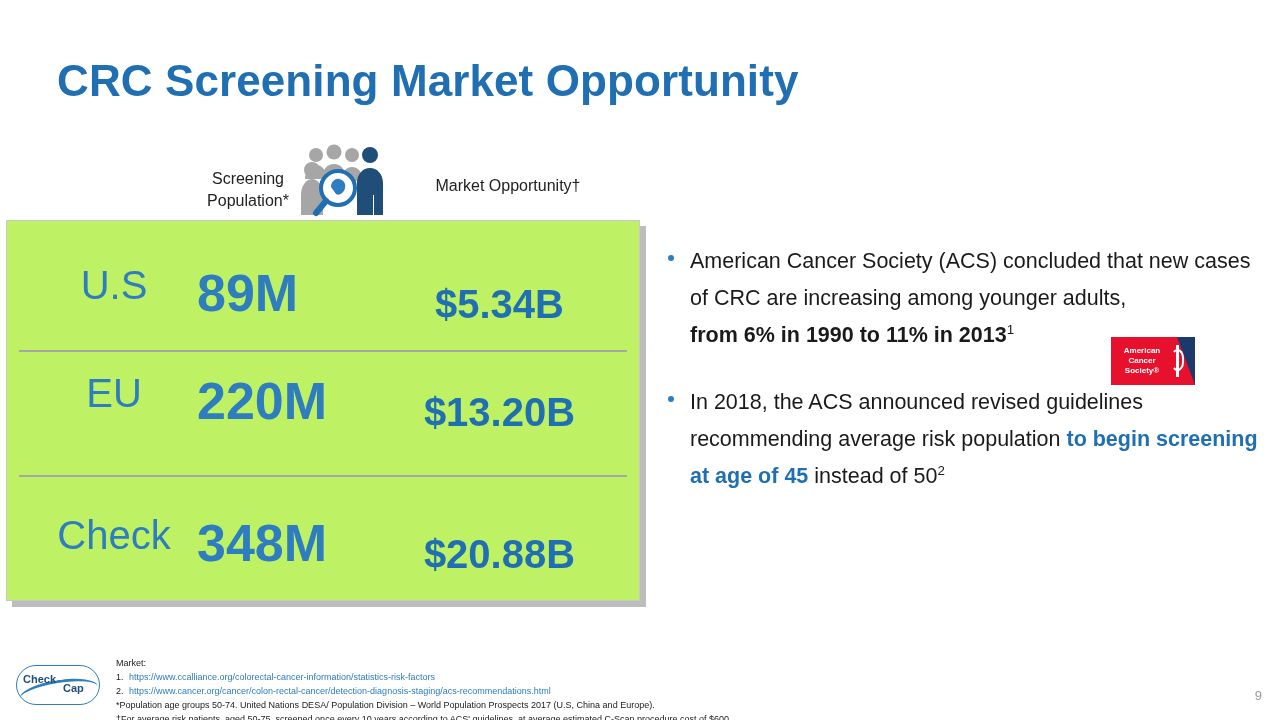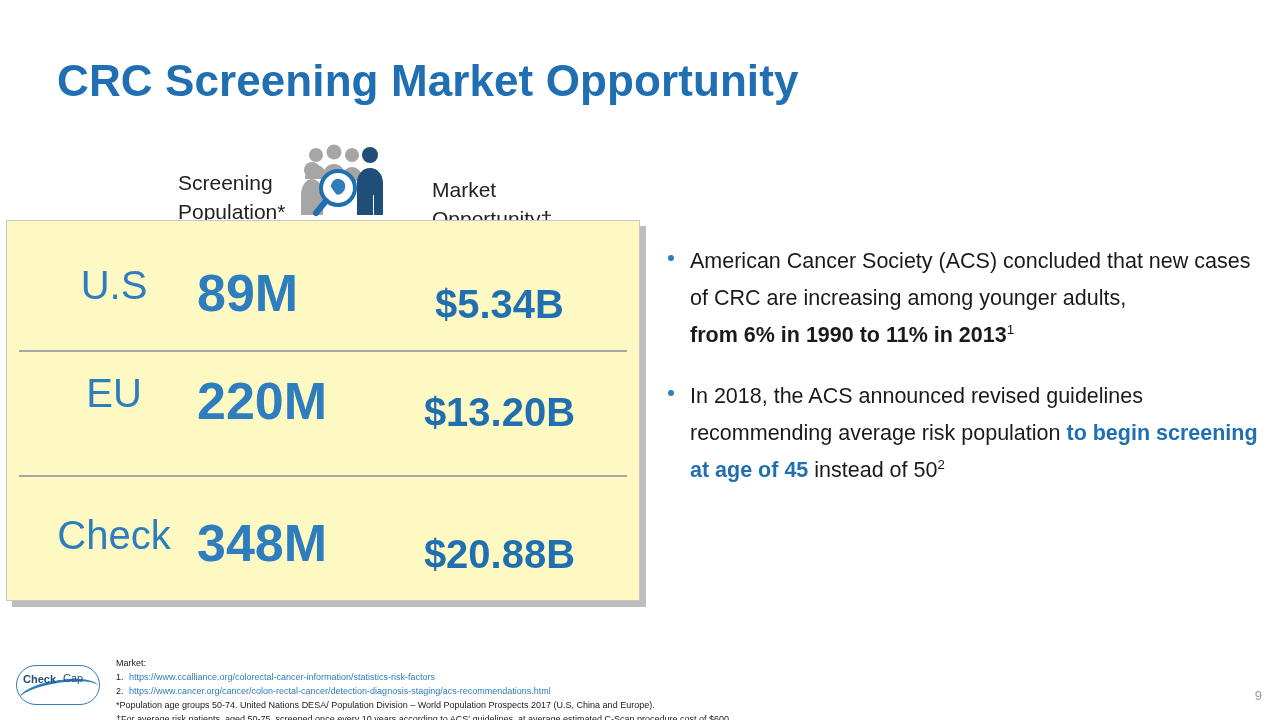--- a/index.html
+++ b/index.html
@@ -23,23 +23,23 @@
     font-size: 44px;
     font-weight: bold;
     color: #1F6FB2;
     letter-spacing: 0.1px;
     white-space: nowrap;
   }
 
   
   .hdr {
     position: absolute;
-    font-size: 21px;
+    font-size: 16px;
     color: #222222;
-    text-align: left;
+    text-align: center;
     line-height: 1.4;
   }
   .hdr-screening { left: 178px; top: 168px; width: 140px; }
   .hdr-market    { left: 432px; top: 175px; width: 152px; }
 
   
   .people-icon {
     position: absolute;
     left: 300px; top: 143px;
     width: 86px; height: 75px;
@@ -49,21 +49,21 @@
   .panel-shadow {
     position: absolute;
     left: 12px; top: 226px;
     width: 634px; height: 381px;
     background: #BDBDBD;
   }
   .panel {
     position: absolute;
     left: 6px; top: 220px;
     width: 634px; height: 381px;
-    background: #fef9c3;
+    background: #bef264;
     border: 1px solid #C8C8C8;
   }
   .row {
     position: absolute;
     left: 0; width: 634px; height: 120px;
   }
   .row-1 { top: 14px; }
   .row-2 { top: 122px; }
   .row-3 { top: 264px; }
   .divider {
@@ -98,21 +98,21 @@
     left: 662px; top: 243px;
     width: 600px;
   }
   .bullet {
     position: relative;
     padding-left: 28px;
     font-size: 21.5px;
     color: #1A1A1A;
     line-height: 1.72;
   }
-  .bullet + .bullet { margin-top: 24px; }
+  .bullet + .bullet { margin-top: 30px; }
   .bullet .dot {
     position: absolute;
     left: 6px; top: 12px;
     width: 6px; height: 6px;
     border-radius: 50%;
     background: #2E7DBE;
   }
   .b-strong { font-weight: bold; color: #1A1A1A; }
   .b-blue { font-weight: bold; color: #1F6FB2; }
   sup { font-size: 0.62em; vertical-align: super; line-height: 0; }
@@ -180,22 +180,22 @@
     border: 1px solid #2E7DBE;
     border-radius: 20px;
     overflow: hidden;
     background: #ffffff;
   }
   .logo .ltext-a {
     position: absolute; left: 6px; top: 7px;
     font-size: 11px; font-weight: bold; color: #1F4E79;
   }
   .logo .ltext-b {
-    position: absolute; left: 46px; top: 6px;
-    font-size: 11px; font-weight: normal; color: #1F4E79;
+    position: absolute; left: 46px; top: 16px;
+    font-size: 11px; font-weight: bold; color: #1F4E79;
   }
   .logo .swoosh {
     position: absolute;
     left: 2px; top: 14px;
     width: 80px; height: 26px;
     border-top: 3px solid #2E7DBE;
     border-radius: 50%;
     transform: rotate(-9deg);
   }
 
@@ -267,20 +267,30 @@
       <span>American Cancer Society (ACS) concluded that new cases of CRC are increasing among younger adults,</span><br>
       <span class="b-strong">from 6% in 1990 to 11% in 2013</span><sup>1</sup>
     </div>
 
     <div class="bullet">
       <span class="dot"></span>
       <span>In 2018, the ACS announced revised guidelines recommending average risk population </span><span class="b-blue">to begin screening at age of 45</span><span> instead of 50</span><sup>2</sup>
     </div>
   </div>
 
+  <div class="acs-logo">
+    <div class="flag"></div>
+    <div class="sword"></div>
+    <div class="snake"></div>
+    <div class="txt">
+      <div>American</div>
+      <div>Cancer</div>
+      <div>Society®</div>
+    </div>
+  </div>
 
   <div class="sources">
     <div>Market:</div>
     <ul class="src-list">
       <li>
         <span class="src-num">1.</span><span class="lnk">https://www.ccalliance.org/colorectal-cancer-information/statistics-risk-factors</span>
       </li>
       <li>
         <span class="src-num">2.</span><span class="lnk">https://www.cancer.org/cancer/colon-rectal-cancer/detection-diagnosis-staging/acs-recommendations.html</span>
       </li>

